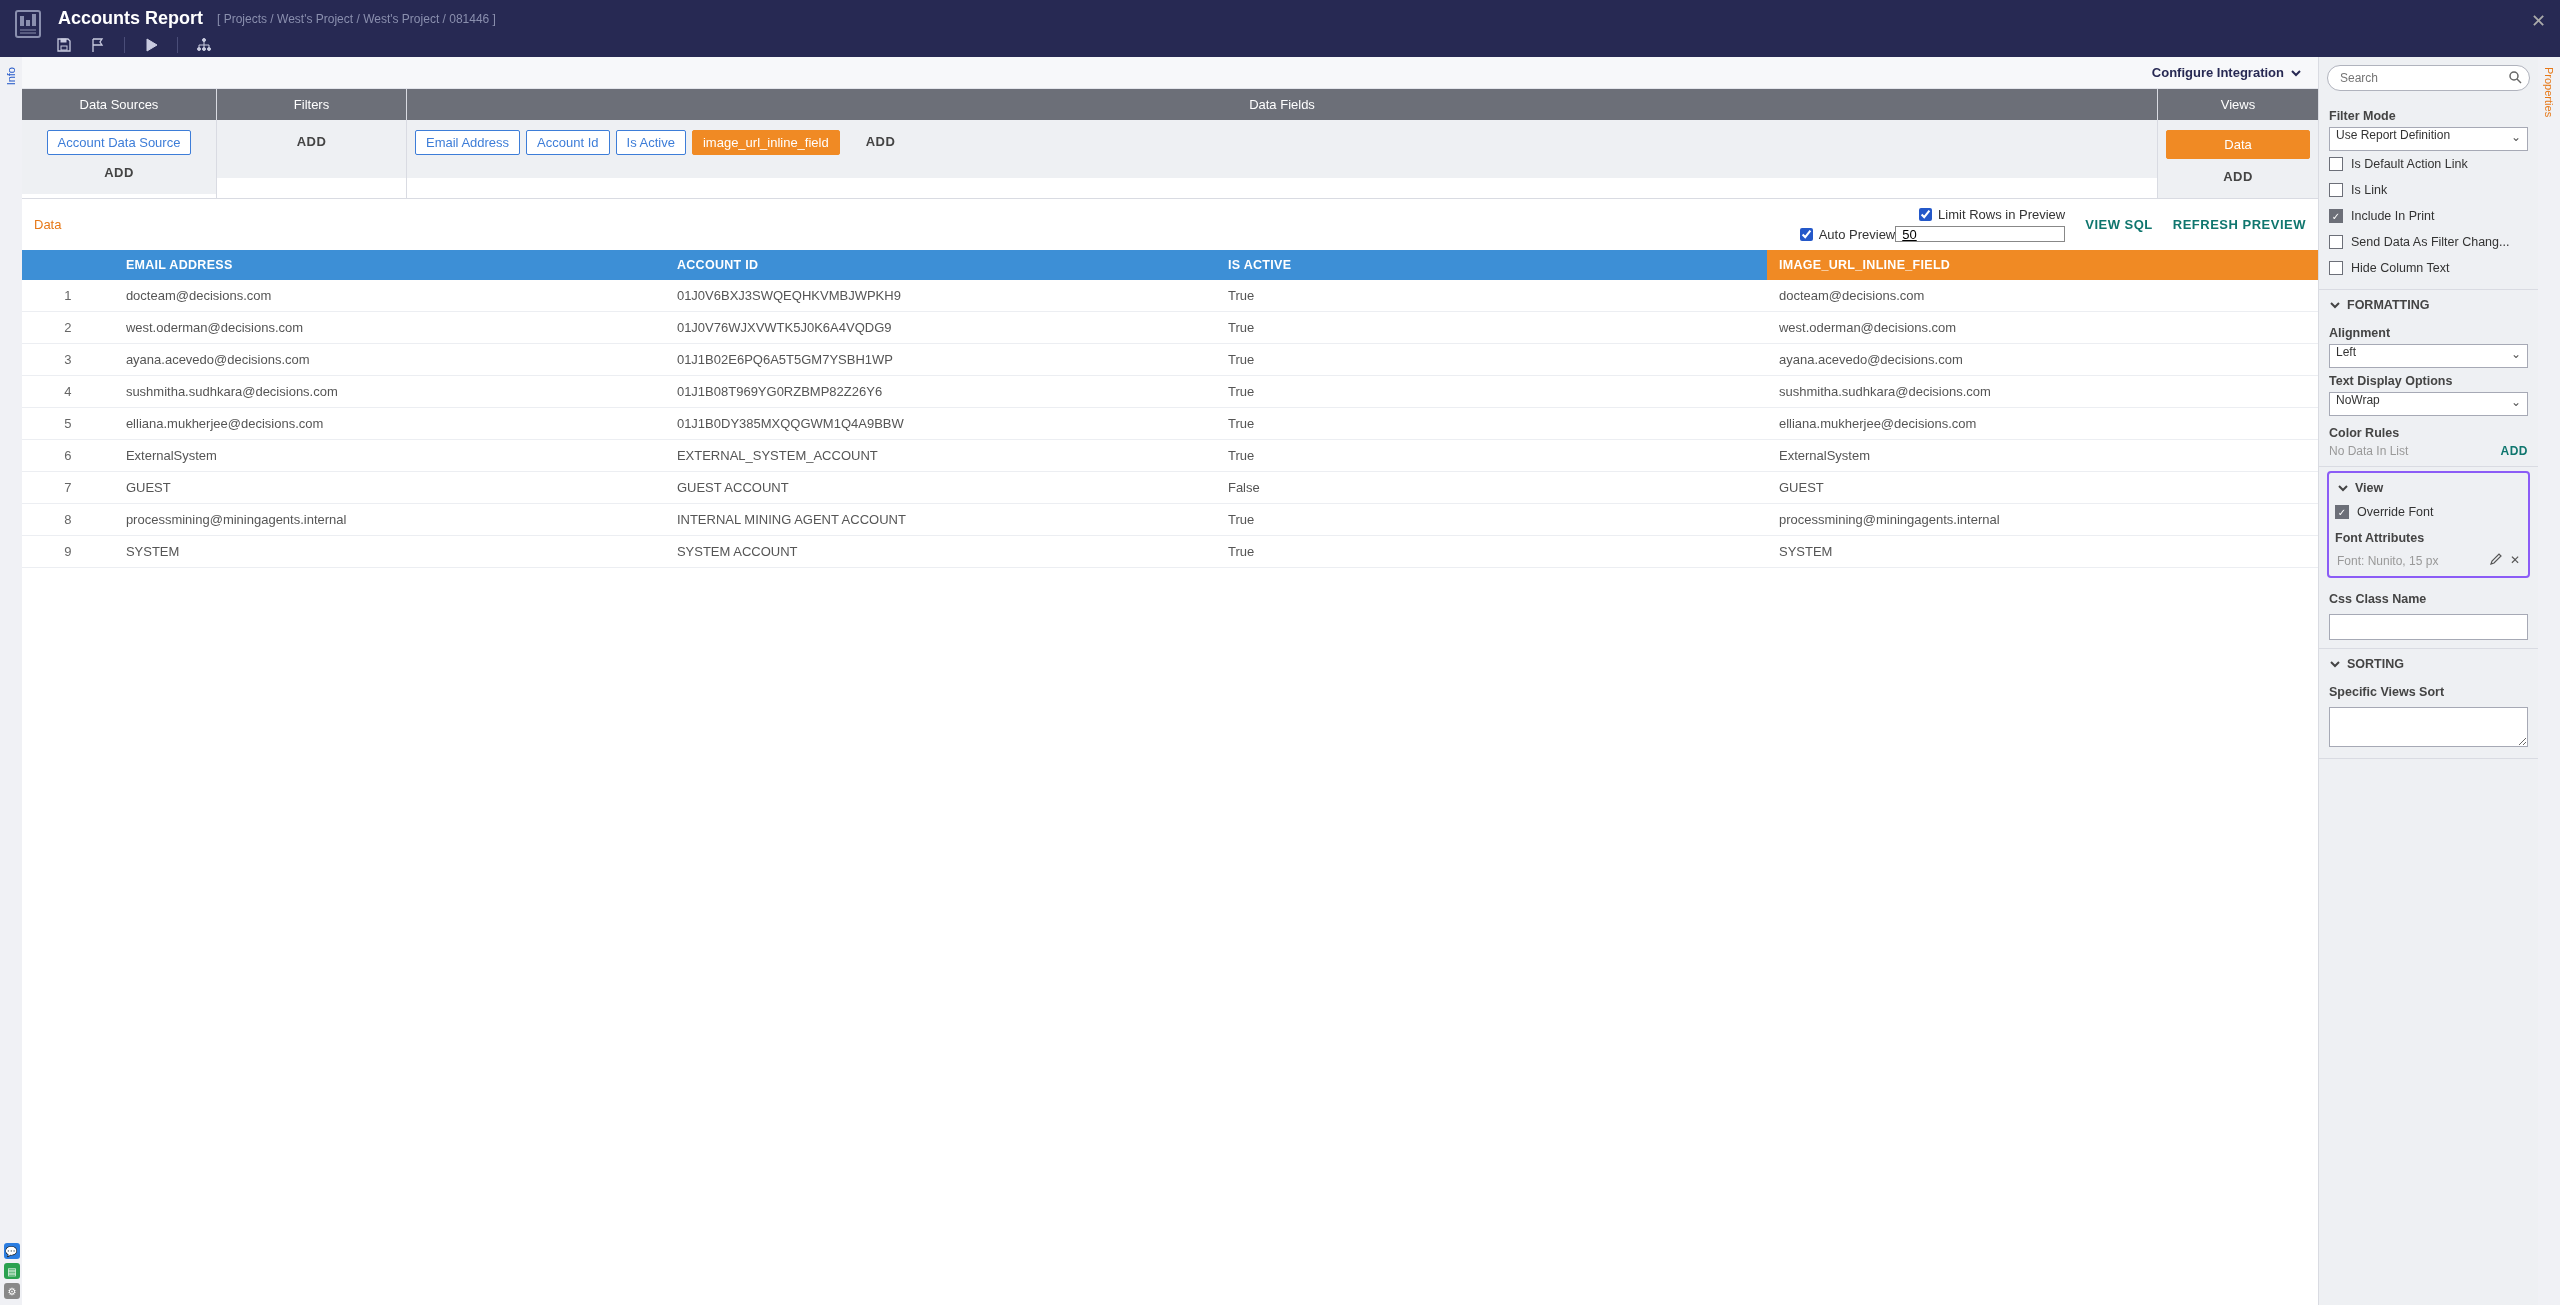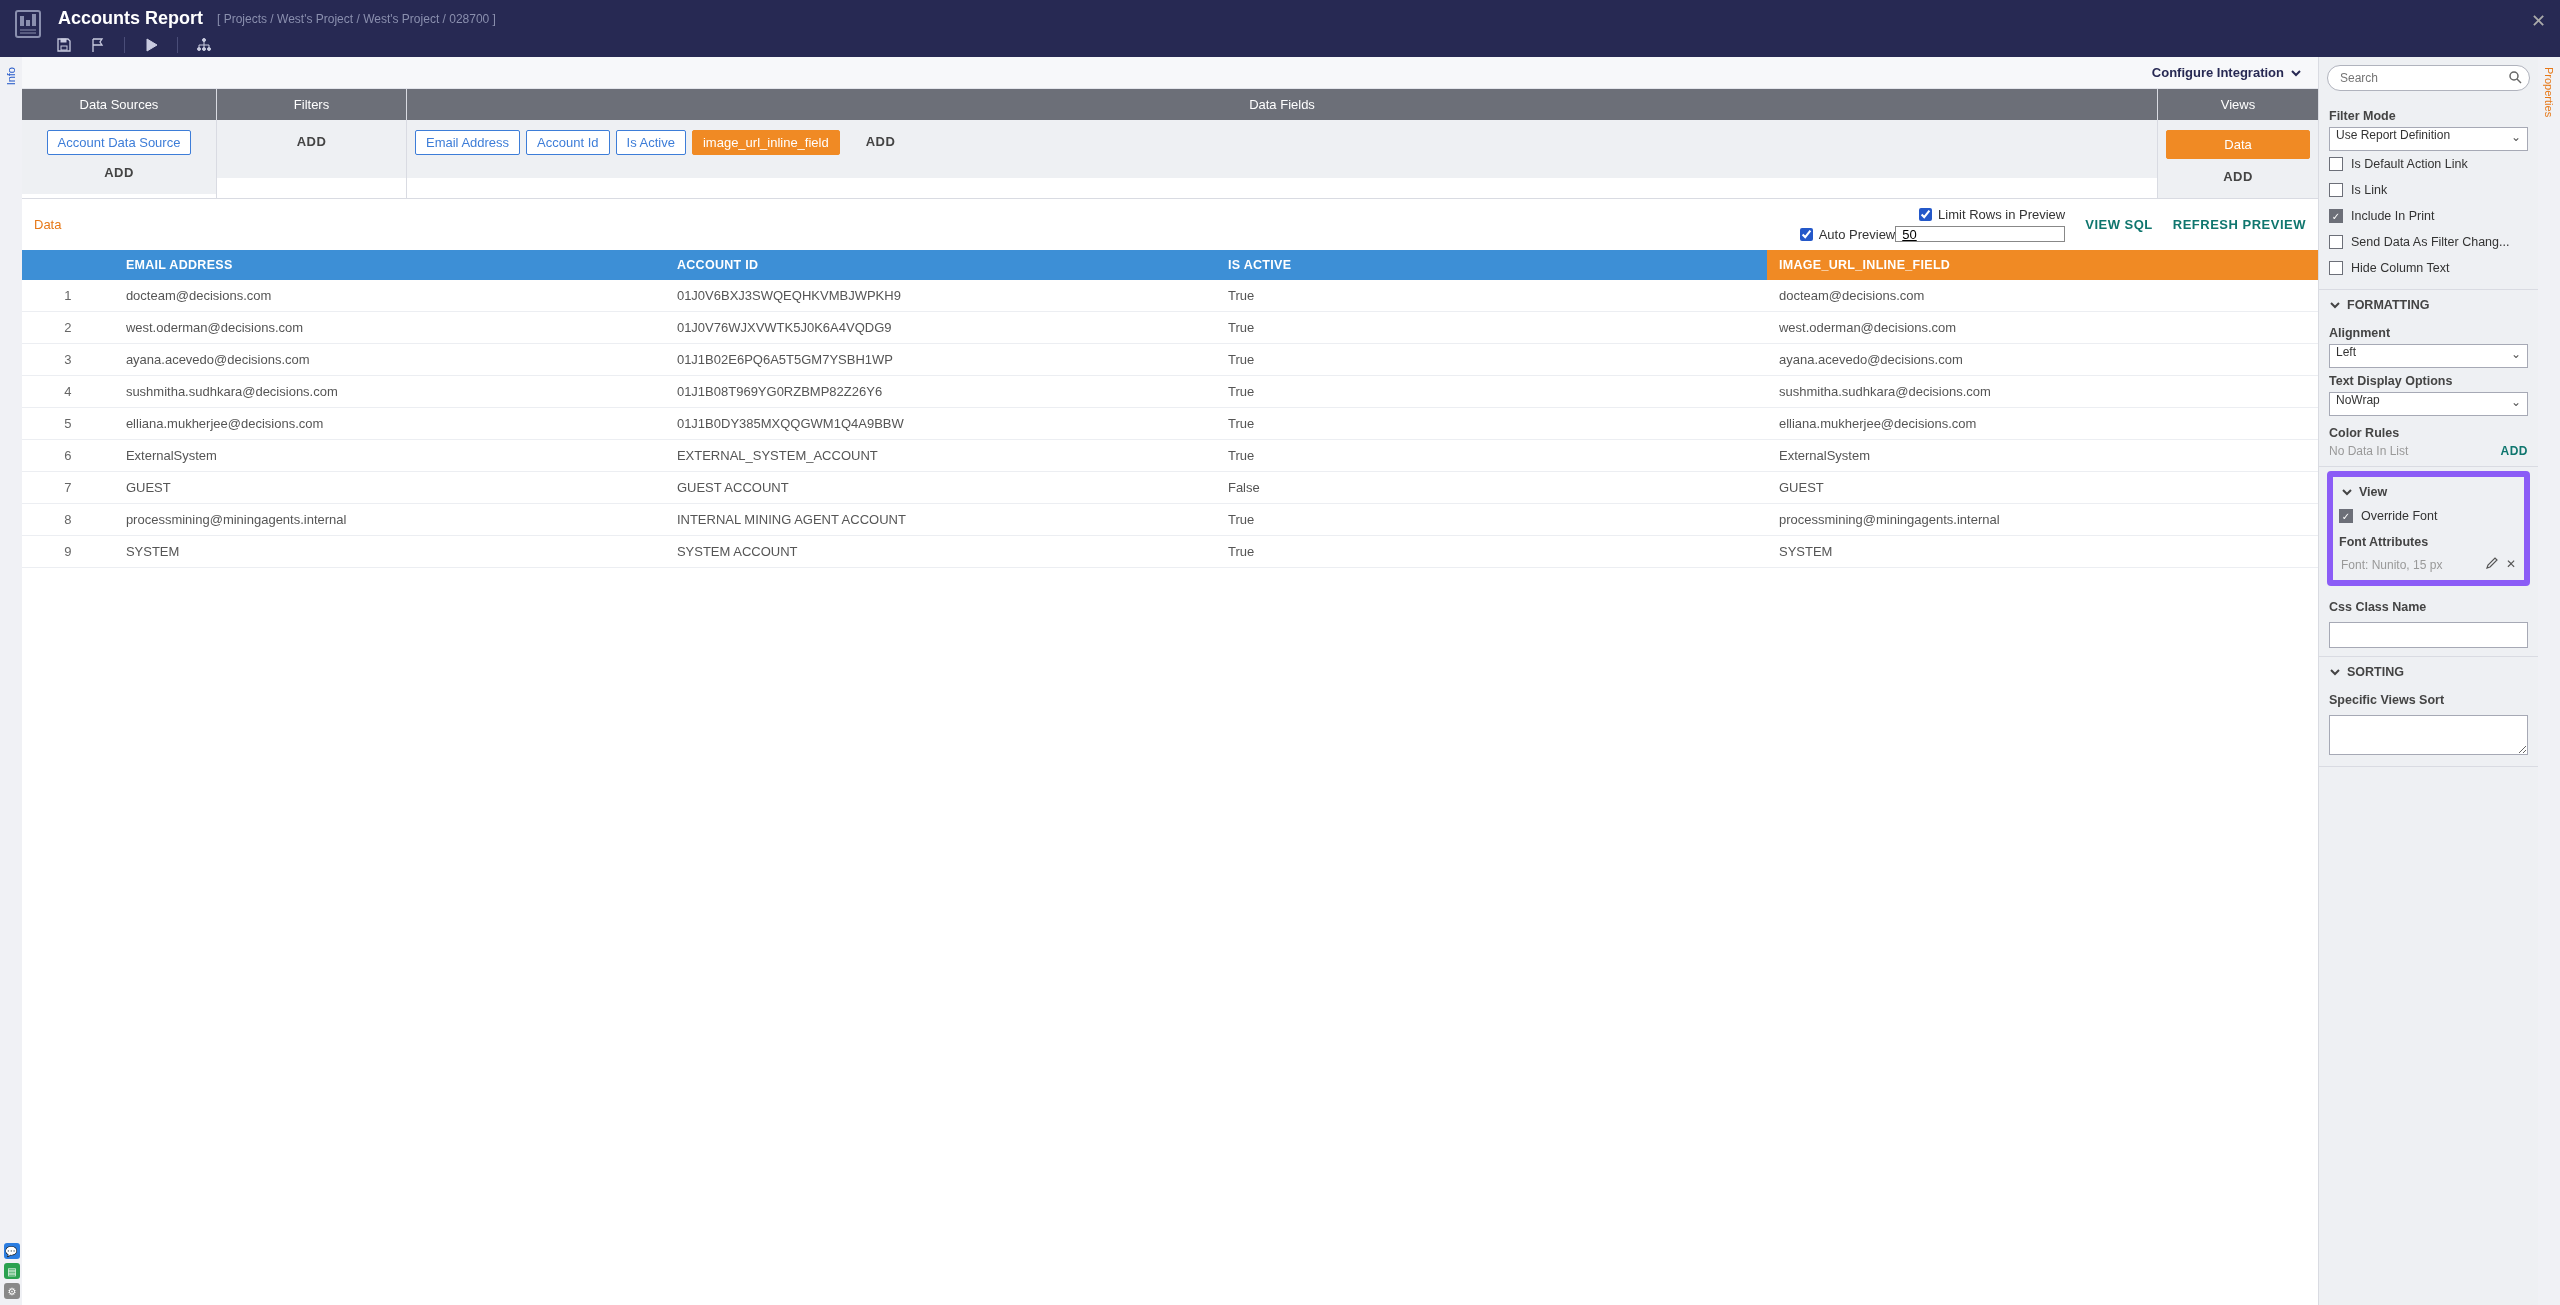--- a/index.html
+++ b/index.html
@@ -74,21 +74,21 @@
   .prop-group { padding:4px 10px 8px 10px; border-bottom:1px solid #d9dbe2;}
   .prop-label { font-size:12.5px; font-weight:600; color:#444; margin:6px 0 4px 0;}
   .prop-select { width:100%; height:24px; border:1px solid #a6a9b5; background:#fff; font-size:12px; padding:0 6px; position:relative;}
   .prop-select::after { content:"⌄"; position:absolute; right:6px; top:2px; color:#555;}
   .chk { display:flex; align-items:center; gap:8px; padding:6px 0; font-size:12.5px; color:#333;}
   .chk .box { width:14px; height:14px; border:1px solid #6c6f78; background:#fff; display:inline-flex; align-items:center; justify-content:center; font-size:10px; color:#272953;}
   .chk .box.checked { background:#6c6f78; color:#fff;}
   .section-head { display:flex; align-items:center; gap:6px; font-size:12.5px; font-weight:700; color:#444; padding:8px 10px 4px 10px; cursor:pointer;}
   .section-head svg { width:12px; height:12px;}
   .nodata { color:#999; font-size:12px;}
-  .view-box { border:6px solid #8b5cf6; border-radius:4px; margin:4px 8px; padding:6px 6px 4px 6px;}
+  .view-box { border:2px solid #8b5cf6; border-radius:4px; margin:4px 8px; padding:6px 6px 4px 6px;}
   .view-box .section-head { padding:2px 0 4px 2px;}
   .font-attr { font-size:12px; color:#999; display:flex; justify-content:space-between; align-items:center; padding:4px 2px;}
   .font-attr .icons { color:#555; display:flex; gap:8px;}
   .text-input { width:100%; height:26px; border:1px solid #a6a9b5; background:#fff; margin-top:4px;}
   .textarea { width:100%; height:40px; border:1px solid #a6a9b5; background:#fff; margin-top:4px;}
 
   
   .float-icons { position:fixed; left:4px; bottom:6px; display:flex; flex-direction:column; gap:4px;}
   .float-icons .fi { width:16px; height:16px; border-radius:3px; display:flex; align-items:center; justify-content:center; font-size:10px; color:#fff;}
 
@@ -109,21 +109,21 @@
           <rect x="8" y="8" width="4" height="10" fill="#8a8fae"></rect>
           <rect x="14" y="12" width="4" height="6" fill="#8a8fae"></rect>
           <rect x="20" y="6" width="4" height="12" fill="#8a8fae"></rect>
           <line x1="8" y1="22" x2="24" y2="22" stroke="#8a8fae" stroke-width="1"></line>
           <line x1="8" y1="25" x2="24" y2="25" stroke="#8a8fae" stroke-width="1"></line>
         </svg>
     </div>
     <div class="title-main">
       <div class="title-row">
         <h1>Accounts Report</h1>
-        <span class="crumb">[ Projects / West's Project / West's Project / 028700 ]</span>
+        <span class="crumb">[ Projects / West's Project / West's Project / 081446 ]</span>
       </div>
       <div class="toolbar-row">
         <span class="tool-icon">
             <svg viewBox="0 0 16 16">
               <path d="M2 2h10l2 2v10H2z" fill="none" stroke="currentColor" stroke-width="1.3"></path>
               <rect x="5" y="9" width="6" height="4" fill="none" stroke="currentColor"></rect>
               <rect x="5" y="2" width="5" height="3" fill="currentColor"></rect>
             </svg>
           </span>
         <span class="tool-icon">

